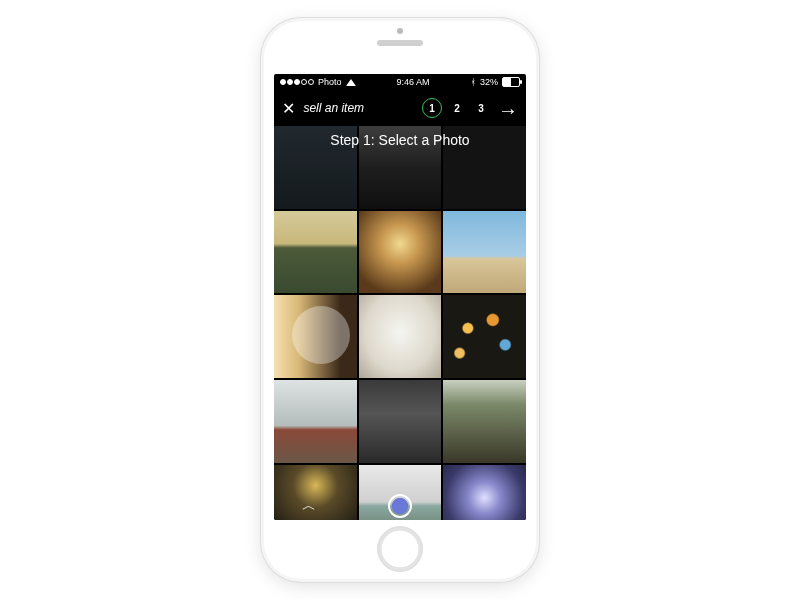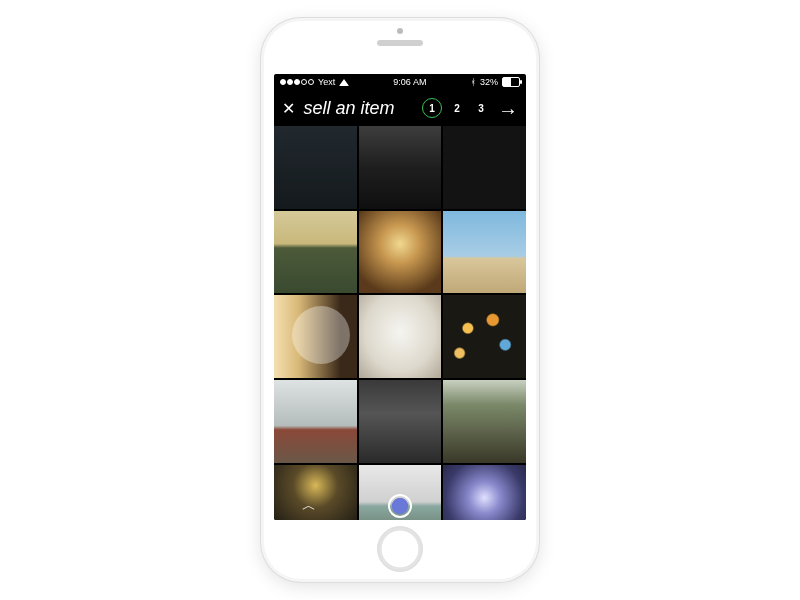--- a/index.html
+++ b/index.html
@@ -17,21 +17,21 @@
   .dots i{width:4px;height:4px;border-radius:50%;border:0.6px solid #fff;display:block;}
   .dots i.f{background:#fff;}
   .wifi{width:0;height:0;border-left:5px solid transparent;border-right:5px solid transparent;border-bottom:7px solid #fff;border-radius:1px;}
   .bt{font-size:9px;}
   .batt{width:16px;height:8px;border:0.8px solid #fff;border-radius:2px;position:relative;}
   .batt::after{content:"";position:absolute;right:-3px;top:2px;width:2px;height:4px;background:#fff;border-radius:1px;}
   .batt i{display:block;width:49%;height:100%;background:#fff;}
   
   .hdr{height:36px;display:flex;align-items:center;padding:0 8px;color:#fff;gap:8px;}
   .x{font-size:16px;font-weight:200;}
-  .title{font-size:18px;font-style:italic;flex:0 0 auto;}
+  .title{font-size:12px;font-style:italic;flex:0 0 auto;}
   .spacer{flex:1;}
   .steps{display:flex;align-items:center;gap:6px;}
   .step{width:18px;height:18px;border-radius:50%;display:flex;align-items:center;justify-content:center;font-size:10px;font-weight:600;color:#fff;}
   .step.active{border:1px solid #3fbf5a;}
   .arrow{font-size:20px;line-height:1;font-weight:200;}
   
   .sub{position:absolute;top:58px;left:0;right:0;text-align:center;color:#fff;font-size:14px;font-weight:300;z-index:3;pointer-events:none;}
   
   .gridwrap{position:absolute;top:52px;left:0;right:0;bottom:0;overflow:hidden;}
   .grid{display:grid;grid-template-columns:repeat(3,1fr);gap:2px;}
@@ -73,24 +73,24 @@
 
       <div class="status">
         <div class="l">
           <span class="dots">
             <i class="f"></i>
               <i class="f"></i>
               <i class="f"></i>
               <i></i>
               <i></i>
           </span>
-          <span>Yext</span>
+          <span>Photo</span>
           <span class="wifi"></span>
         </div>
-        <div>9:06 AM</div>
+        <div>9:46 AM</div>
         <div class="r">
           <span class="bt">ᚼ</span>
           <span>32%</span>
           <span class="batt">
               <i></i>
             </span>
         </div>
       </div>
 
       <div class="hdr">
@@ -98,20 +98,21 @@
         <span class="title">sell an item</span>
         <span class="spacer"></span>
         <div class="steps">
           <span class="step active">1</span>
           <span class="step">2</span>
           <span class="step">3</span>
         </div>
         <span class="arrow">→</span>
       </div>
 
+      <div class="sub">Step 1: Select a Photo</div>
 
       <div class="gridwrap">
         <div class="grid">
           <div class="cell sky darken"></div>
           <div class="cell city darken"></div>
           <div class="cell dark1 darken"></div>
           <div class="cell rocks"></div>
           <div class="cell rails"></div>
           <div class="cell beach"></div>
           <div class="cell curtain"></div>

